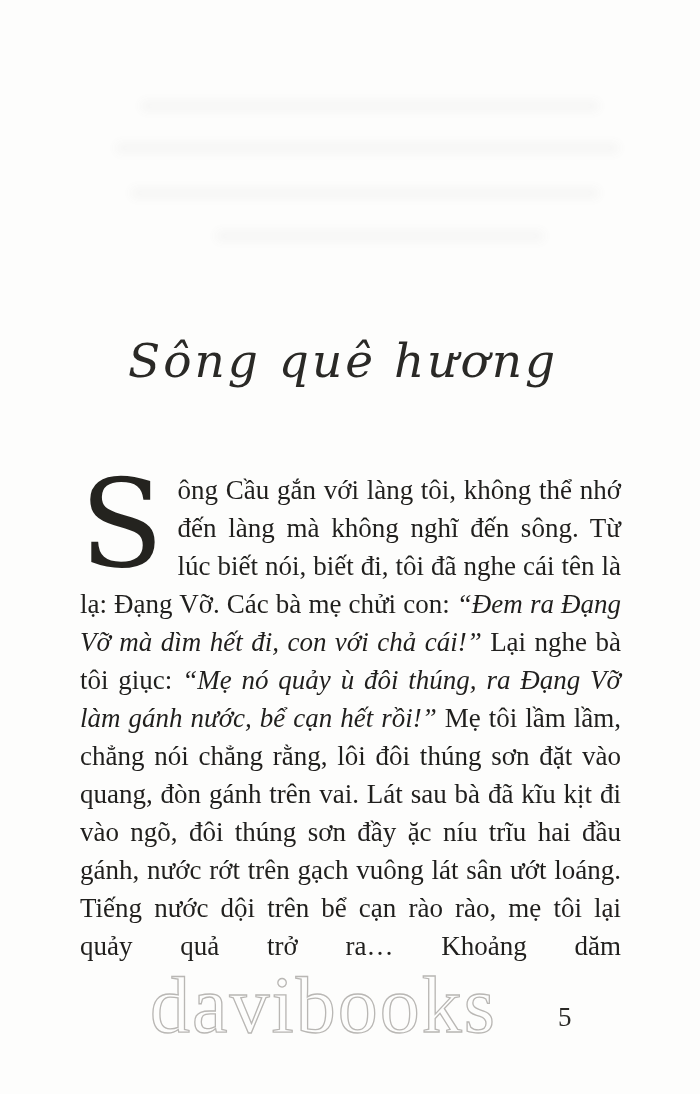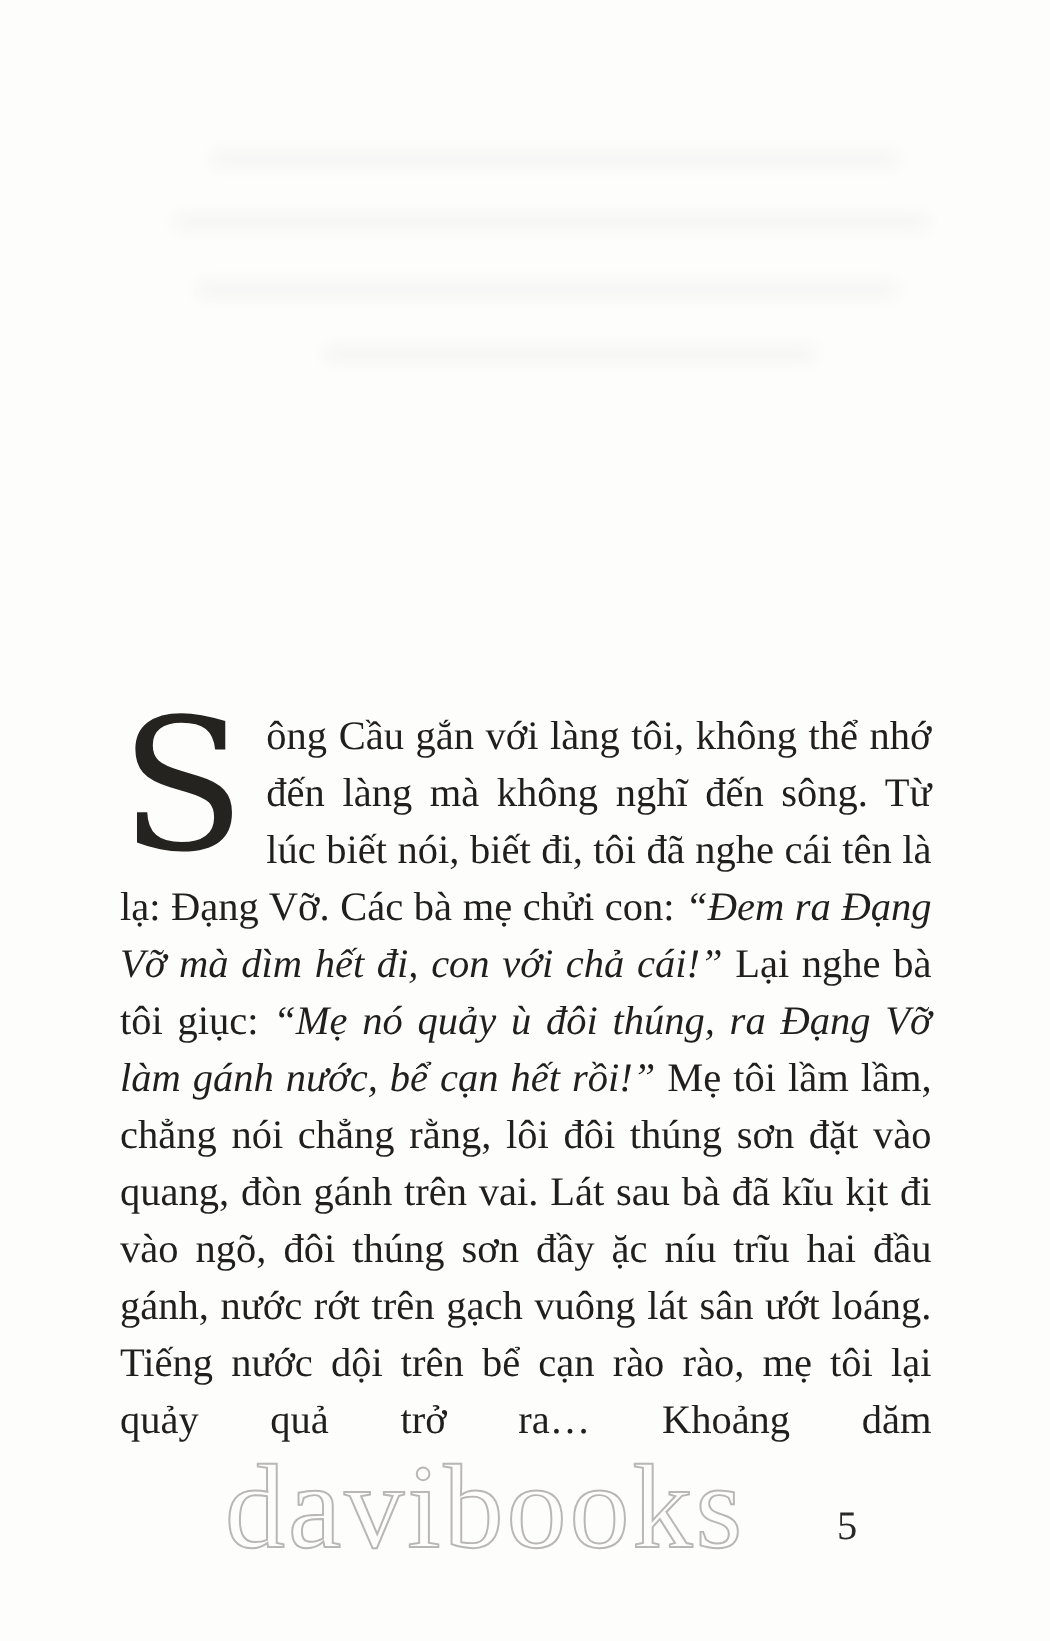--- a/index.html
+++ b/index.html
@@ -89,20 +89,21 @@
 
 <div class="page">
 
   <div class="ghost">
     <div class="g g1"></div>
     <div class="g g2"></div>
     <div class="g g3"></div>
     <div class="g g4"></div>
   </div>
 
+  <div class="title">Sông quê hương</div>
 
   <div class="body-text"><span class="dropcap">S</span><span>ông Cầu gắn với làng tôi, không thể nhớ đến làng mà không nghĩ đến sông. Từ lúc biết nói, biết đi, tôi đã nghe cái tên là lạ: Đạng Vỡ. Các bà mẹ chửi con: </span><span class="seg-italic">“Đem ra Đạng Vỡ mà dìm hết đi, con với chả cái!”</span><span> Lại nghe bà tôi giục: </span><span class="seg-italic">“Mẹ nó quảy ù đôi thúng, ra Đạng Vỡ làm gánh nước, bể cạn hết rồi!”</span><span> Mẹ tôi lầm lầm, chẳng nói chẳng rằng, lôi đôi thúng sơn đặt vào quang, đòn gánh trên vai. Lát sau bà đã kĩu kịt đi vào ngõ, đôi thúng sơn đầy ặc níu trĩu hai đầu gánh, nước rớt trên gạch vuông lát sân ướt loáng. Tiếng nước dội trên bể cạn rào rào, mẹ tôi lại quảy quả trở ra… Khoảng dăm</span></div>
 
   <div class="watermark-name">davibooks</div>
 
   <div class="page-number">5</div>
 
 </div>
 
 </body></html>

